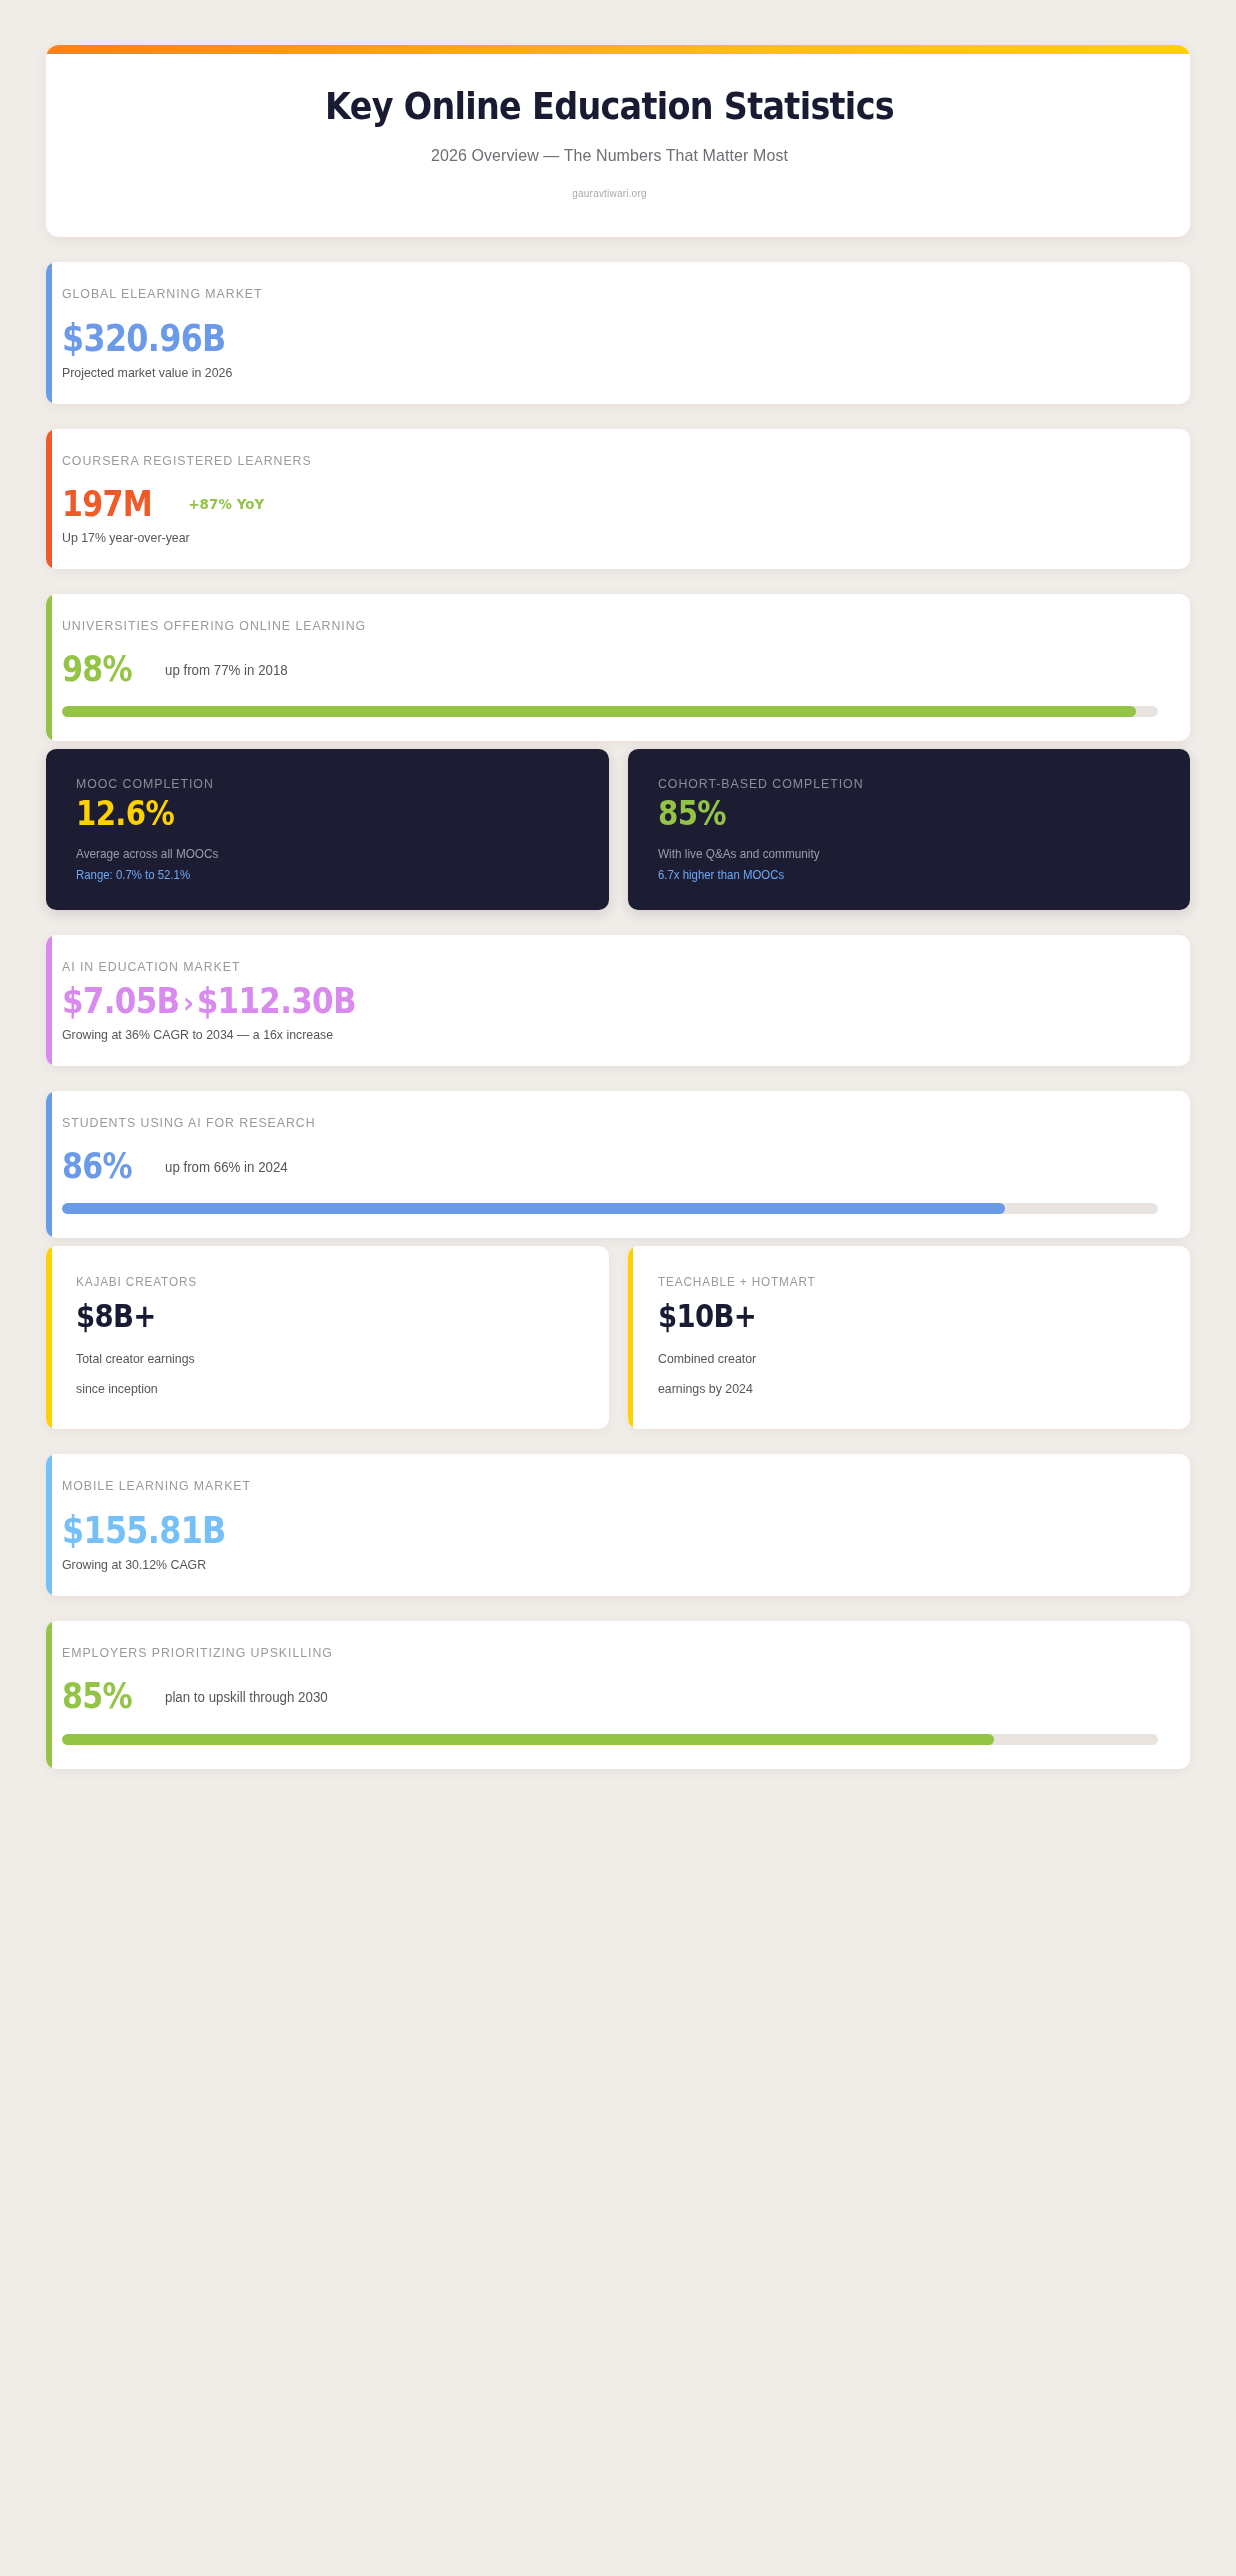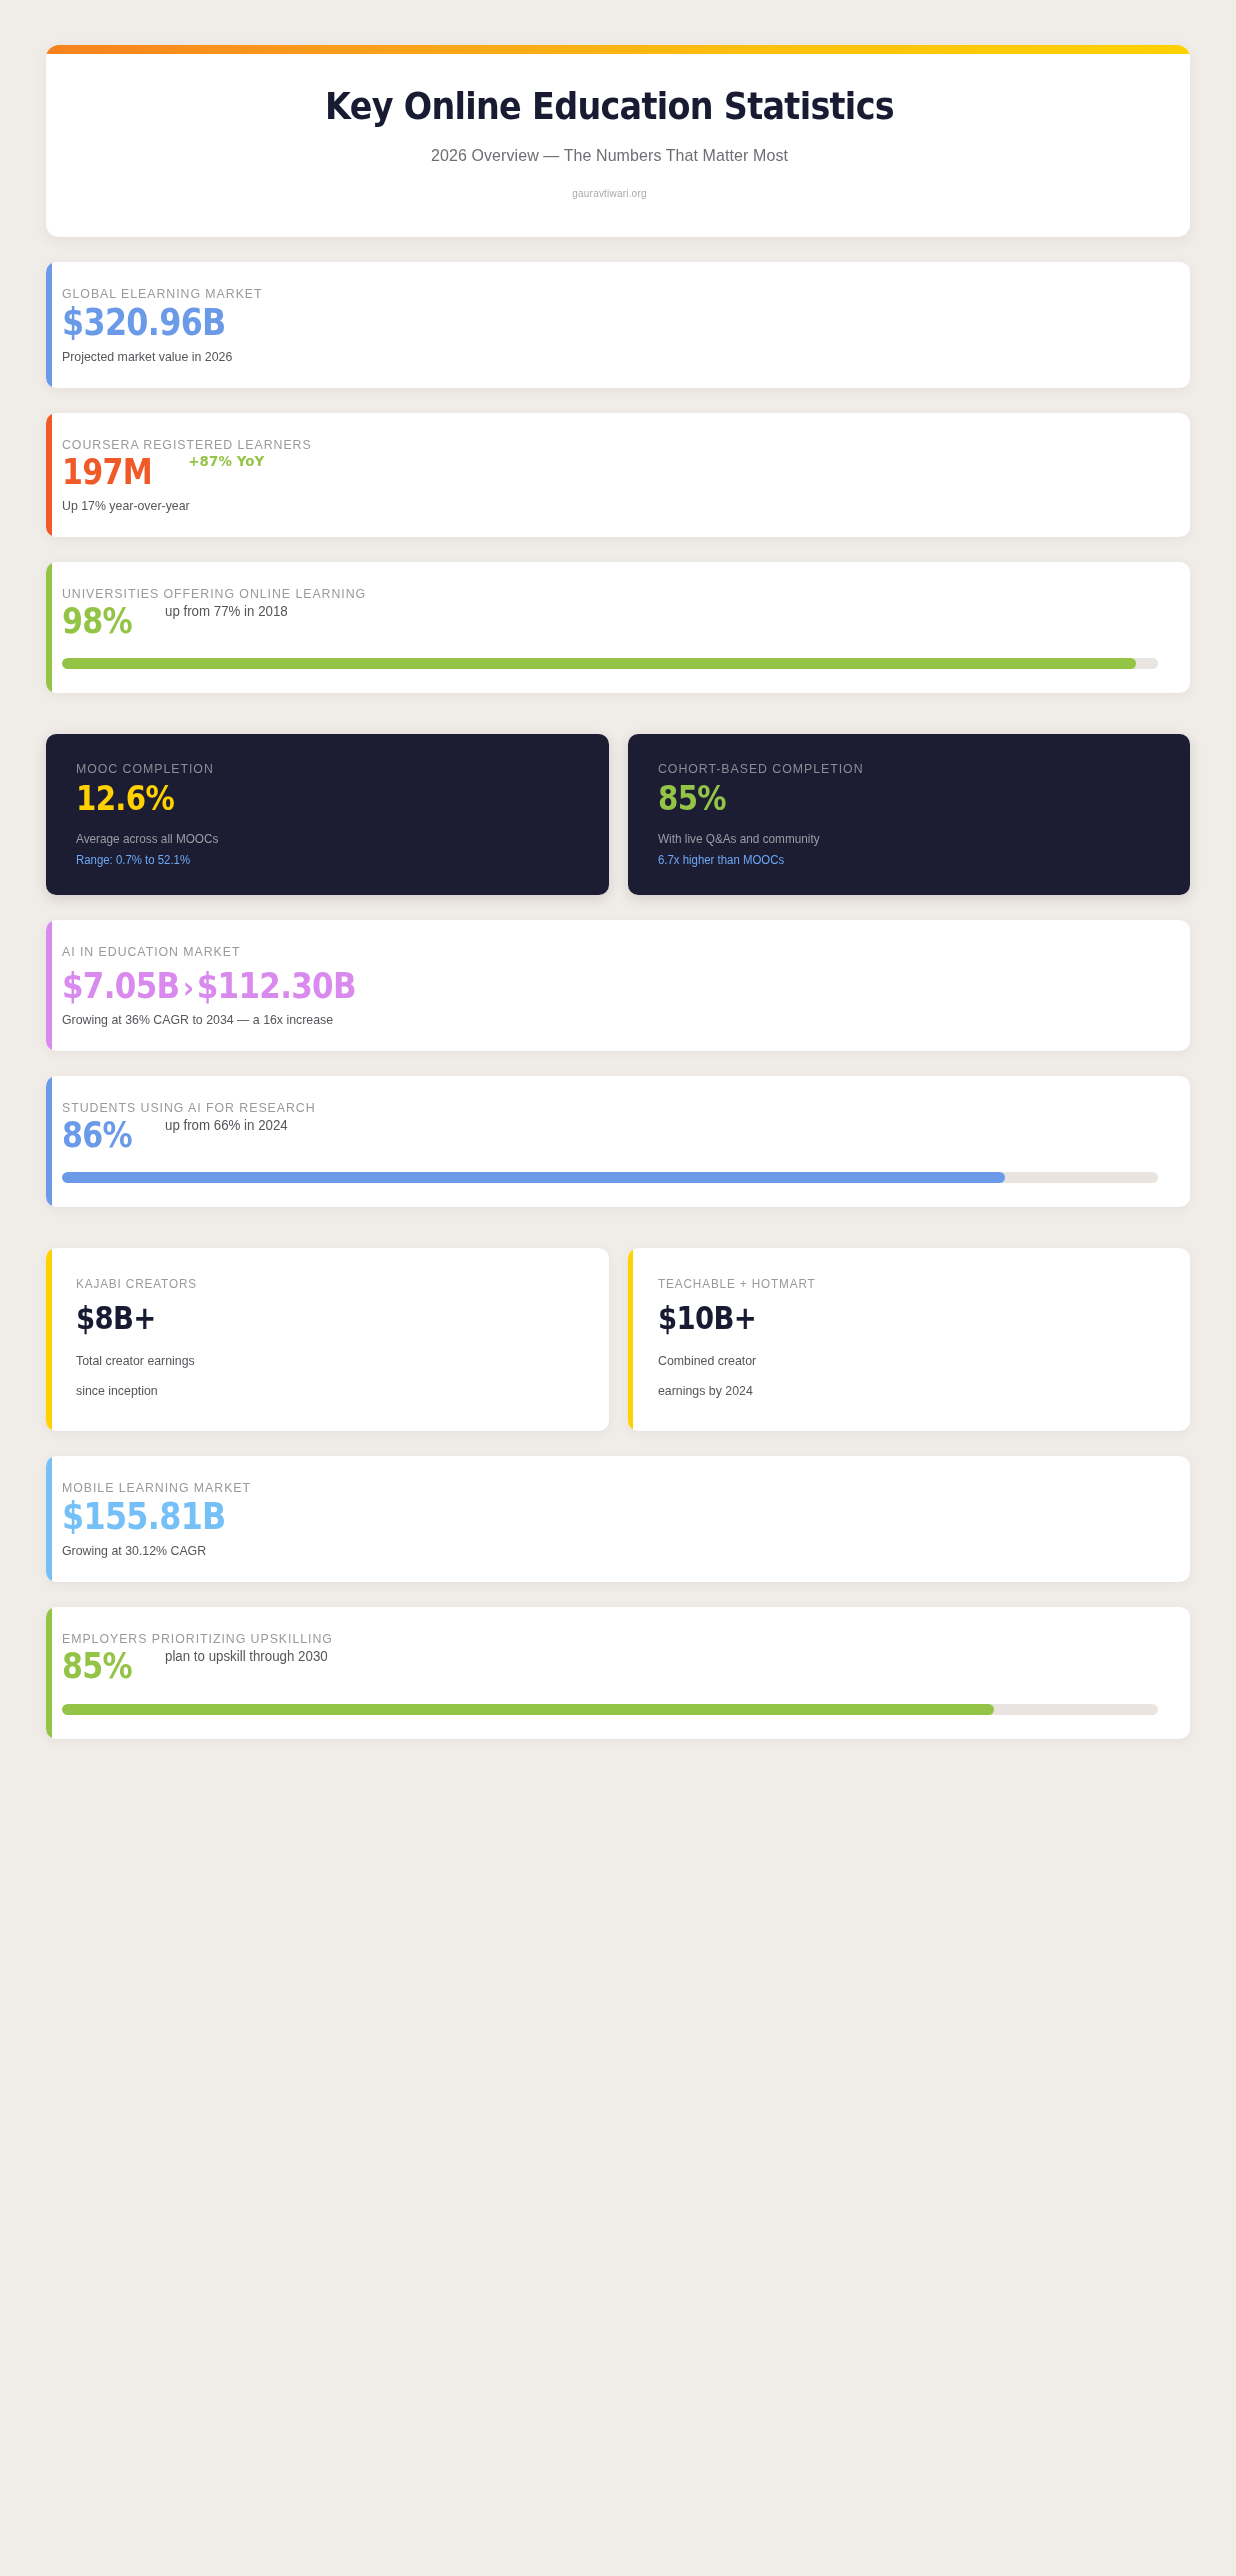--- a/index.html
+++ b/index.html
@@ -78,42 +78,42 @@
     position: absolute;
     top: 0; left: 0; bottom: 0;
     width: 5.7px;
   }
 
   .row { margin-top: 25px; }
 
   .pair {
     display: flex;
     gap: 19px;
-    margin-top: 41px;
+    margin-top: 8px;
   }
   .pair > * { flex: 1 1 0; min-width: 0; }
 
   
   .card-body { padding: 24px 32px 24px 16px; }
 
   .stat-label {
     font-size: 13px;
     letter-spacing: 1px;
     color: #9A9A9E;
     text-transform: uppercase;
     transform: scaleX(0.95);
     transform-origin: left center;
     white-space: nowrap;
   }
 
   .value-line {
     display: flex;
-    align-items: flex-start;
+    align-items: center;
     gap: 21.6px;
-    margin-top: 2px;
+    margin-top: 18px;
   }
 
   .stat-value {
     font-family: "DejaVu Sans", sans-serif;
     font-weight: 700;
     font-size: 35px;
     line-height: 1.08;
     letter-spacing: -0.8px;
     transform: scaleX(0.86);
     transform-origin: left center;

